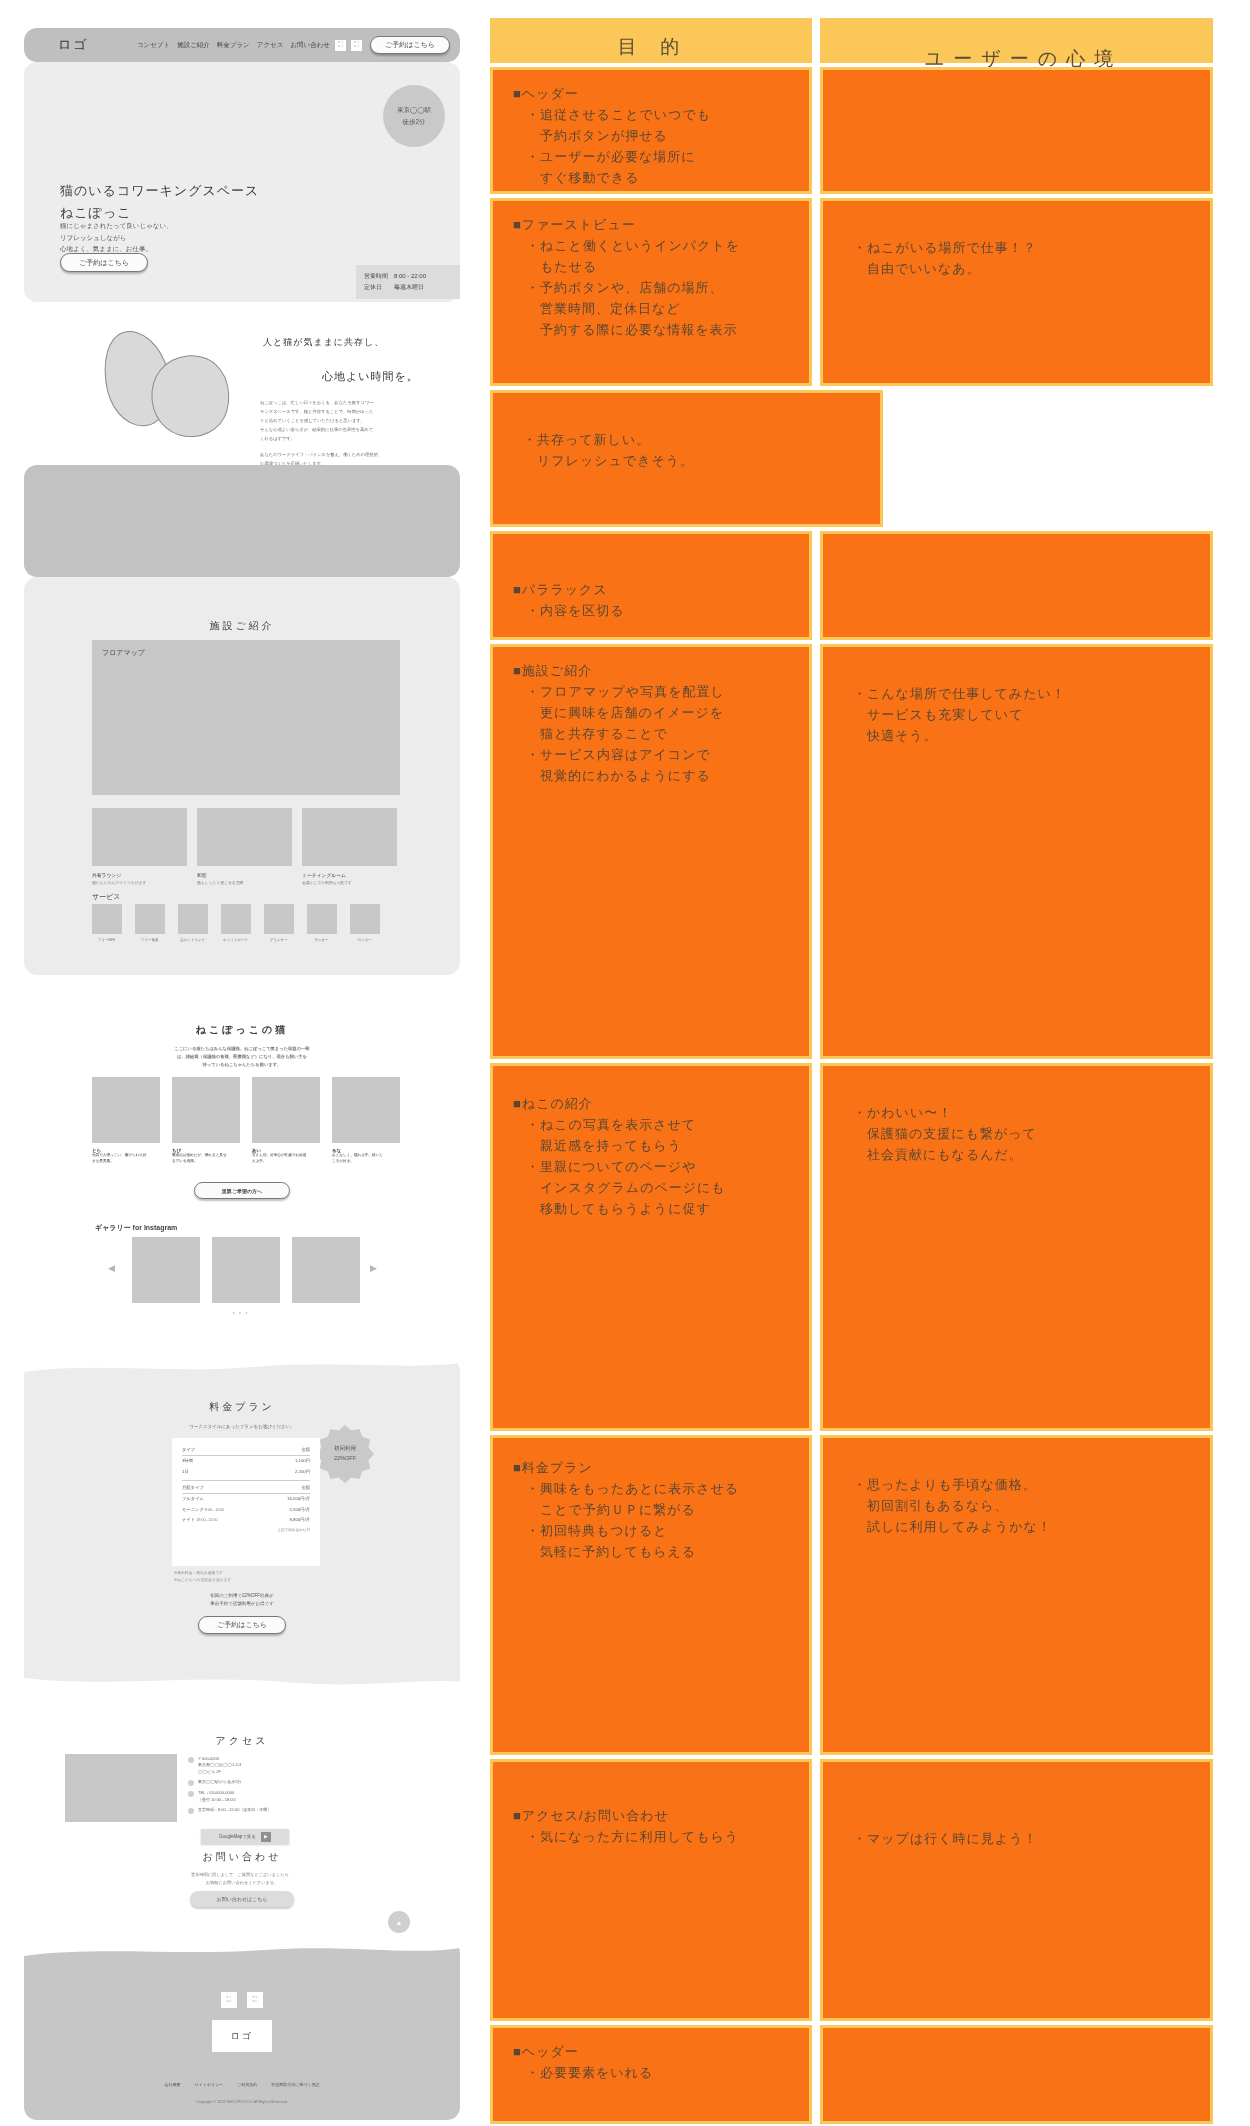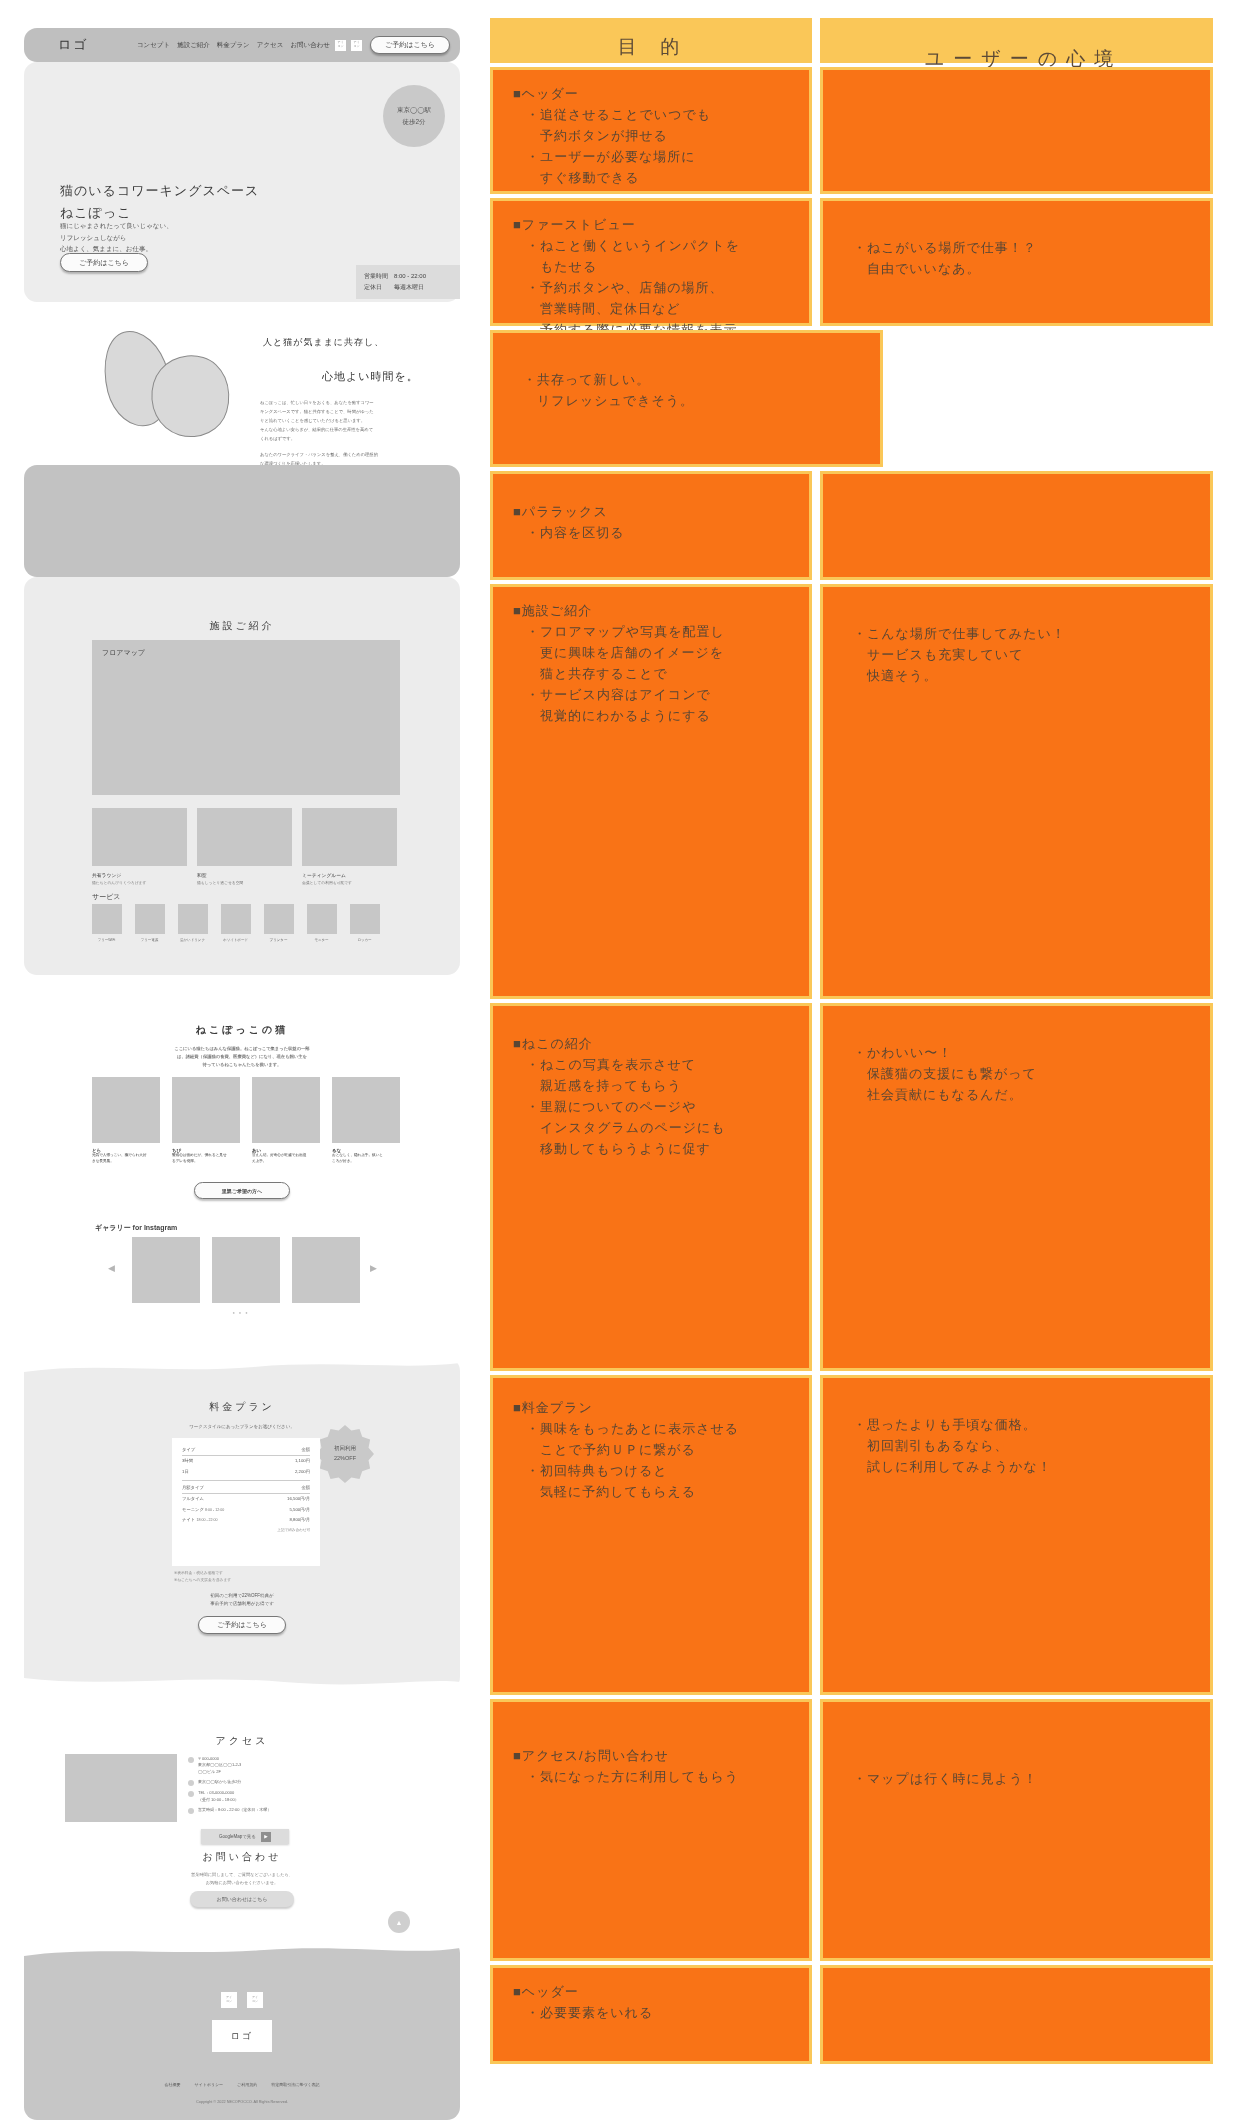--- a/index.html
+++ b/index.html
@@ -395,21 +395,21 @@
       <div class="rb pre">・追従させることでいつでも
 　予約ボタンが押せる
 ・ユーザーが必要な場所に
 　すぐ移動できる</div>
     </div>
     <div class="tcell tc-r">
       <div class="rm pre"></div>
     </div>
   </div>
 
-  <div class="trow" style="height:128px">
+  <div class="trow" style="height:188px">
     <div class="tcell tc-l">
       <div class="rt">■ファーストビュー</div>
       <div class="rb pre">・ねこと働くというインパクトを
 　もたせる
 ・予約ボタンや、店舗の場所、
 　営業時間、定休日など
 　予約する際に必要な情報を表示</div>
     </div>
     <div class="tcell tc-r">
       <div class="rm pre">・ねこがいる場所で仕事！？
@@ -419,21 +419,21 @@
 
   <div class="trow" style="height:137px">
     <div class="tcell tc-r">
       <div class="rm pre">・共存って新しい。
 　リフレッシュできそう。</div>
     </div>
   </div>
 
   <div class="trow" style="height:109px">
     <div class="tcell tc-l">
-      <div class="rt" style="margin-top:14px">■パララックス</div>
+      <div class="rt" style="margin-top:32px">■パララックス</div>
       <div class="rb pre">・内容を区切る</div>
     </div>
     <div class="tcell tc-r">
       <div class="rm pre"></div>
     </div>
   </div>
 
   <div class="trow" style="height:415px">
     <div class="tcell tc-l">
       <div class="rt">■施設ご紹介</div>

